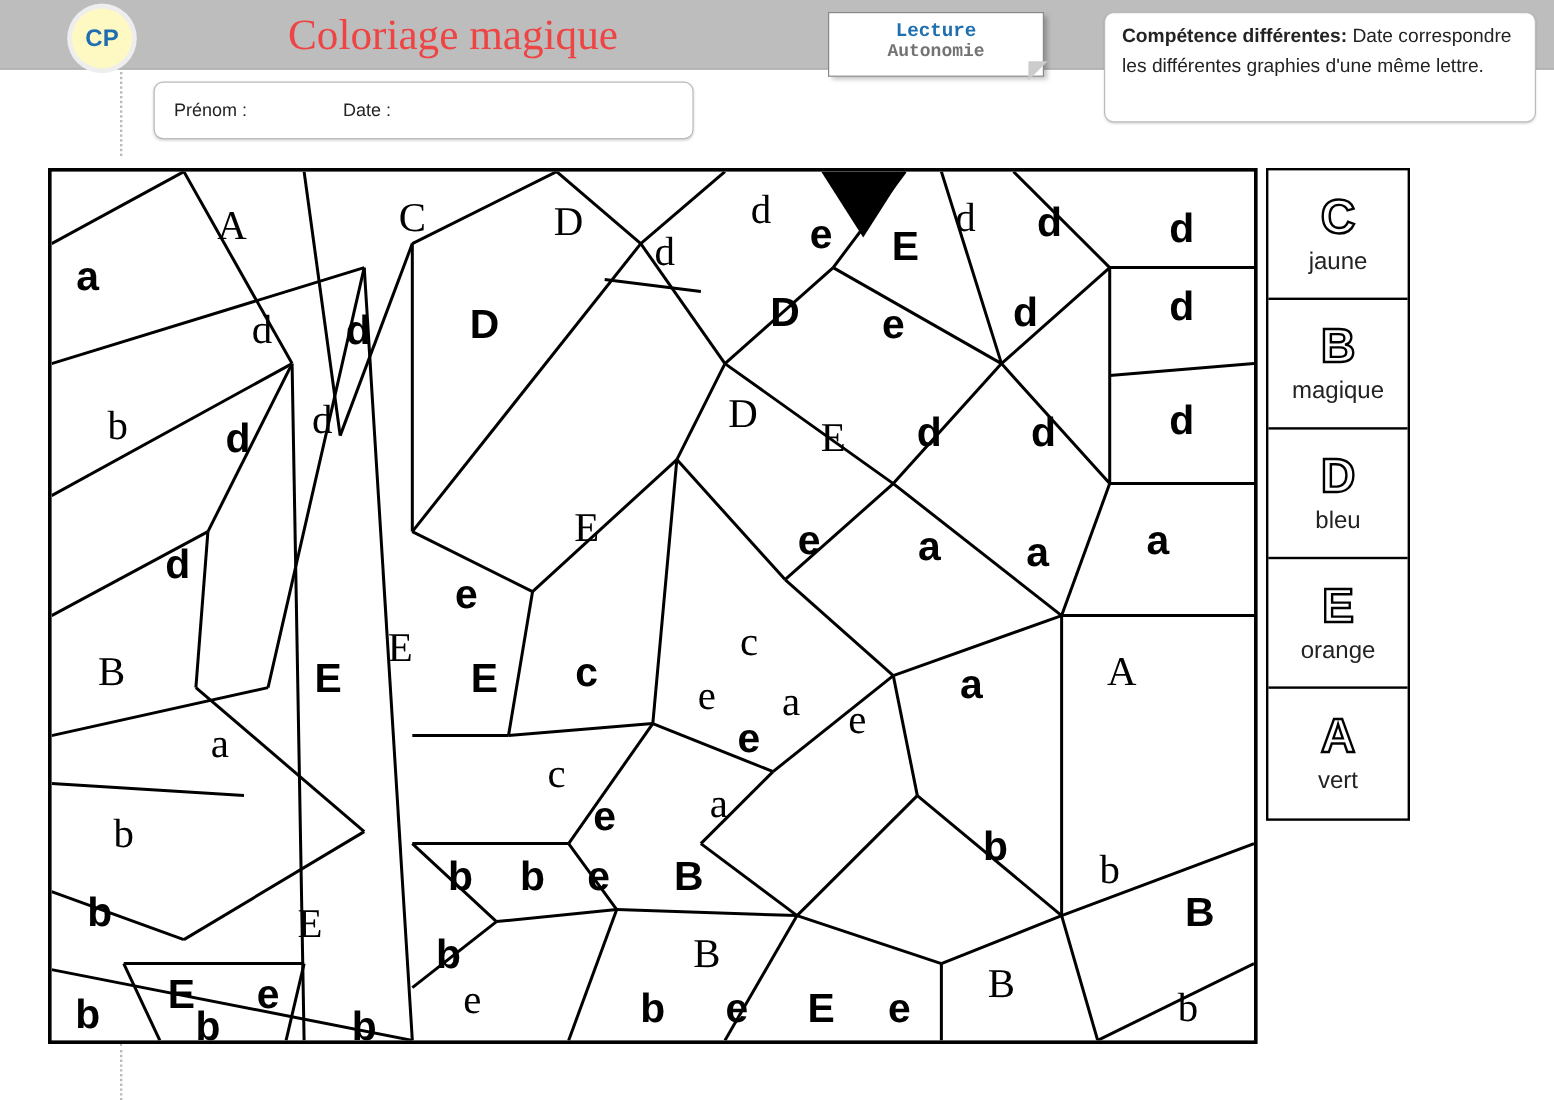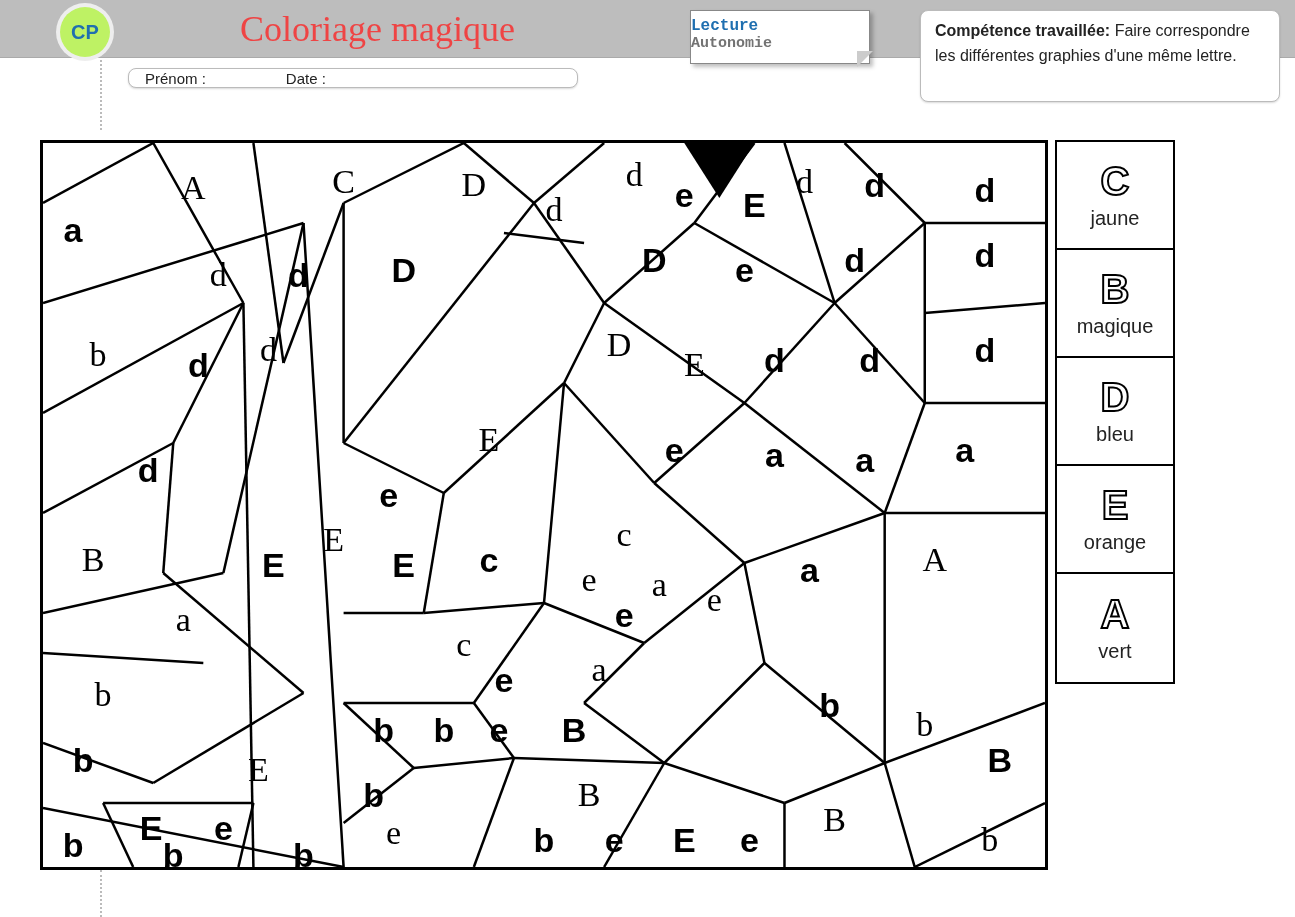--- a/index.html
+++ b/index.html
@@ -21,41 +21,41 @@
     left: 0; top: 0;
     width: 1295px; height: 58px;
     background: #bdbdbd;
     border-bottom: 1px solid #aaa;
   }
   .cp-badge {
     position: absolute;
     left: 60px; top: 7px;
     width: 50px; height: 50px;
     border-radius: 50%;
-    background: #bef264;
+    background: #fef9c3;
     display: flex; align-items: center; justify-content: center;
     font-weight: bold;
     font-size: 20px;
     color: #1f6fb0;
     box-shadow: 0 0 0 4px #eee;
   }
   .title {
     position: absolute;
     left: 240px; top: 8px;
     font-family: 'Brush Script MT', 'Segoe Script', cursive;
     font-size: 36px;
     color: #ef4444;
   }
   .subject-tab {
     position: absolute;
     left: 690px; top: 10px;
     width: 180px; height: 54px;
     background: #fff;
     border: 1px solid #888;
-    text-align: left;
+    text-align: center;
     padding-top: 6px;
     font-size: 15px;
     box-shadow: 3px 3px 4px rgba(0,0,0,.25);
   }
   .subject-tab .line1 { color: #1f6fb0; font-weight: bold; font-family: 'Courier New', monospace; font-size:16px;}
   .subject-tab .line2 { color: #737373; font-weight: bold; font-family: 'Courier New', monospace; font-size:15px;}
   .subject-tab .fold {
     position:absolute; right:-4px; bottom:-4px;
     width:0;height:0;
     border-left:16px solid #ccc;
@@ -70,21 +70,21 @@
     border-radius: 8px;
     padding: 8px 14px;
     font-size: 16px;
     line-height: 1.55;
     box-shadow: 0 1px 2px rgba(0,0,0,.15);
   }
   .competence-box b { font-weight: bold; }
   .name-date-box {
     position: absolute;
     left: 128px; top: 68px;
-    width: 450px; height: 20px;
+    width: 450px; height: 48px;
     background: #fff;
     border: 1px solid #bbb;
     border-radius: 8px;
     display: flex; align-items: center;
     padding: 0 16px;
     font-size: 15px;
     box-shadow: 0 1px 2px rgba(0,0,0,.15);
   }
   .name-date-box .date-lbl { margin-left: 80px; }
   
@@ -154,22 +154,22 @@
 
   <div class="title">Coloriage magique</div>
 
   <div class="subject-tab">
     <div class="line1">Lecture</div>
     <div class="line2">Autonomie</div>
     <div class="fold"></div>
   </div>
 
   <div class="competence-box">
-    <b>Compétence travaillée:</b>
-    <span>Faire correspondre les différentes graphies d'une même lettre.</span>
+    <b>Compétence différentes:</b>
+    <span>Date correspondre les différentes graphies d'une même lettre.</span>
   </div>
 
   <div class="dot-guide"></div>
 
   <div class="name-date-box">
     <span>Prénom :</span>
     <span class="date-lbl">Date :</span>
   </div>
 
   <div class="worksheet">

